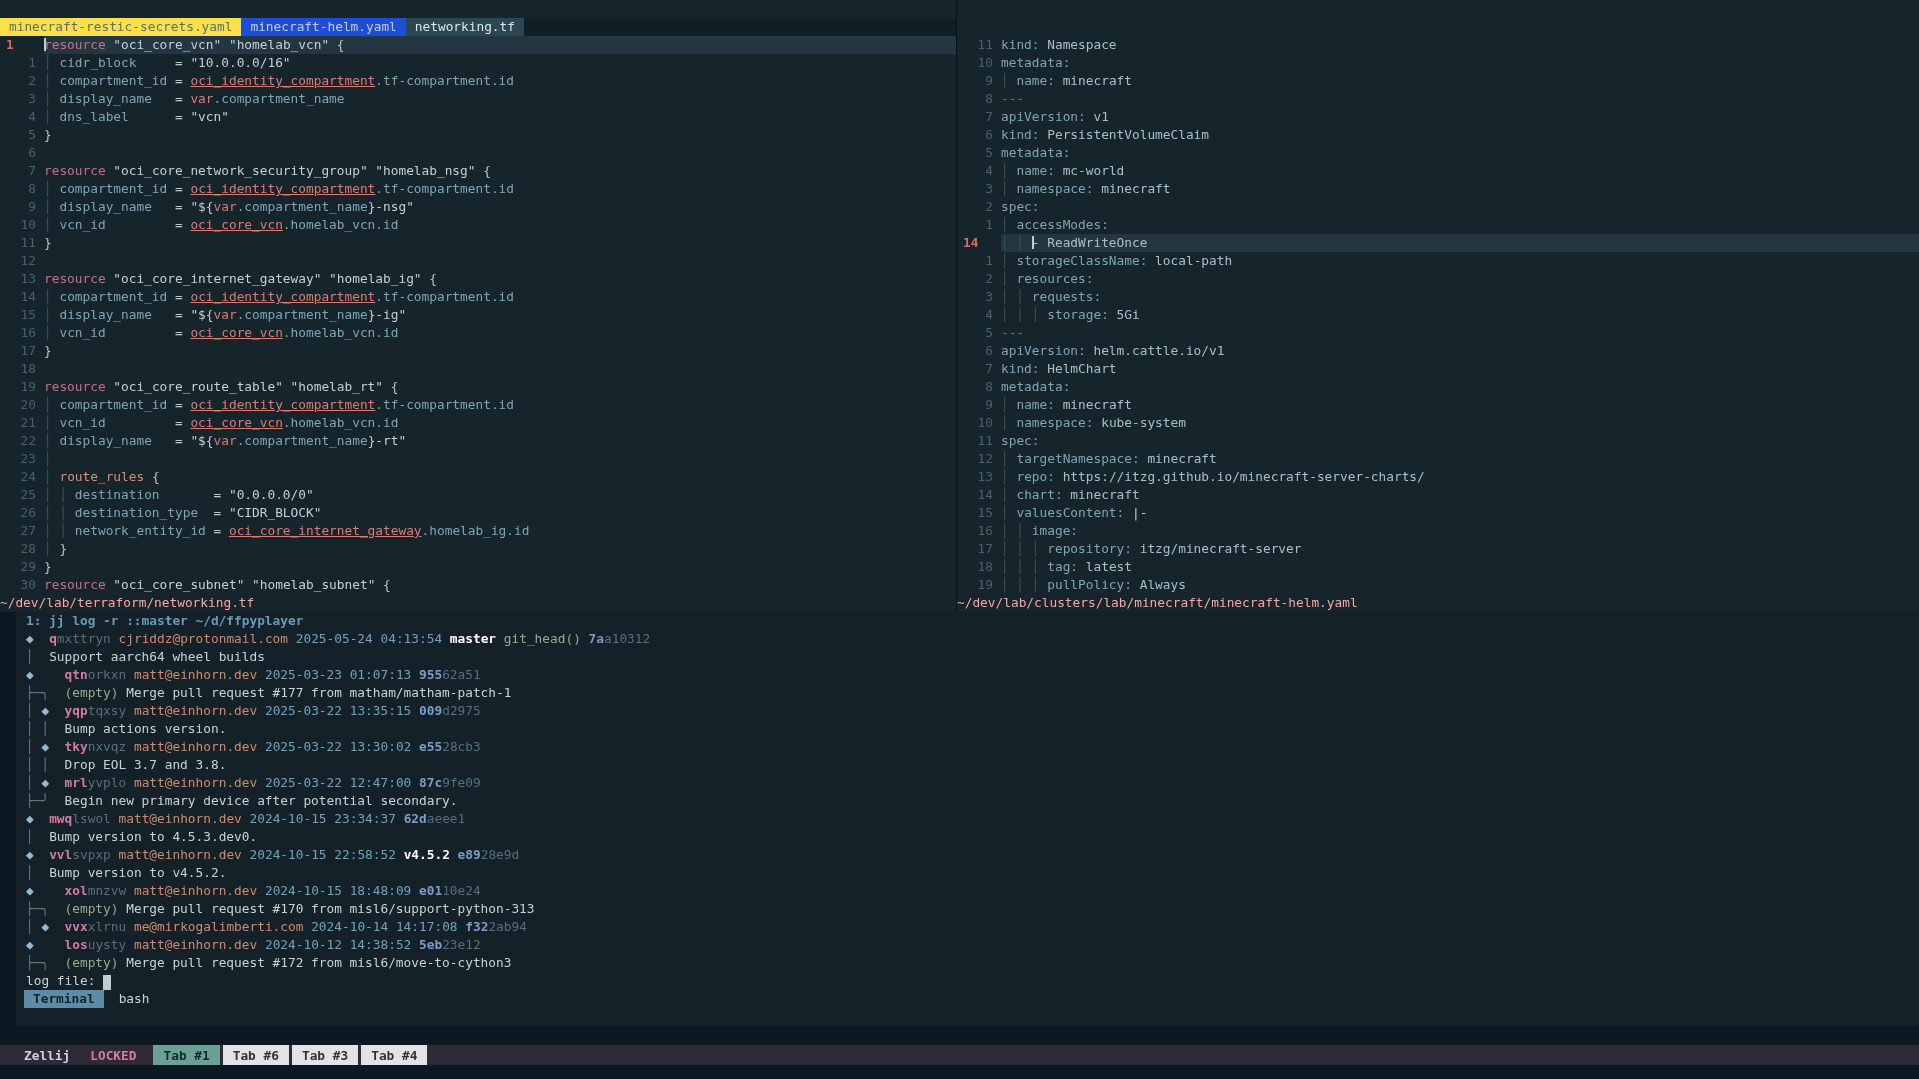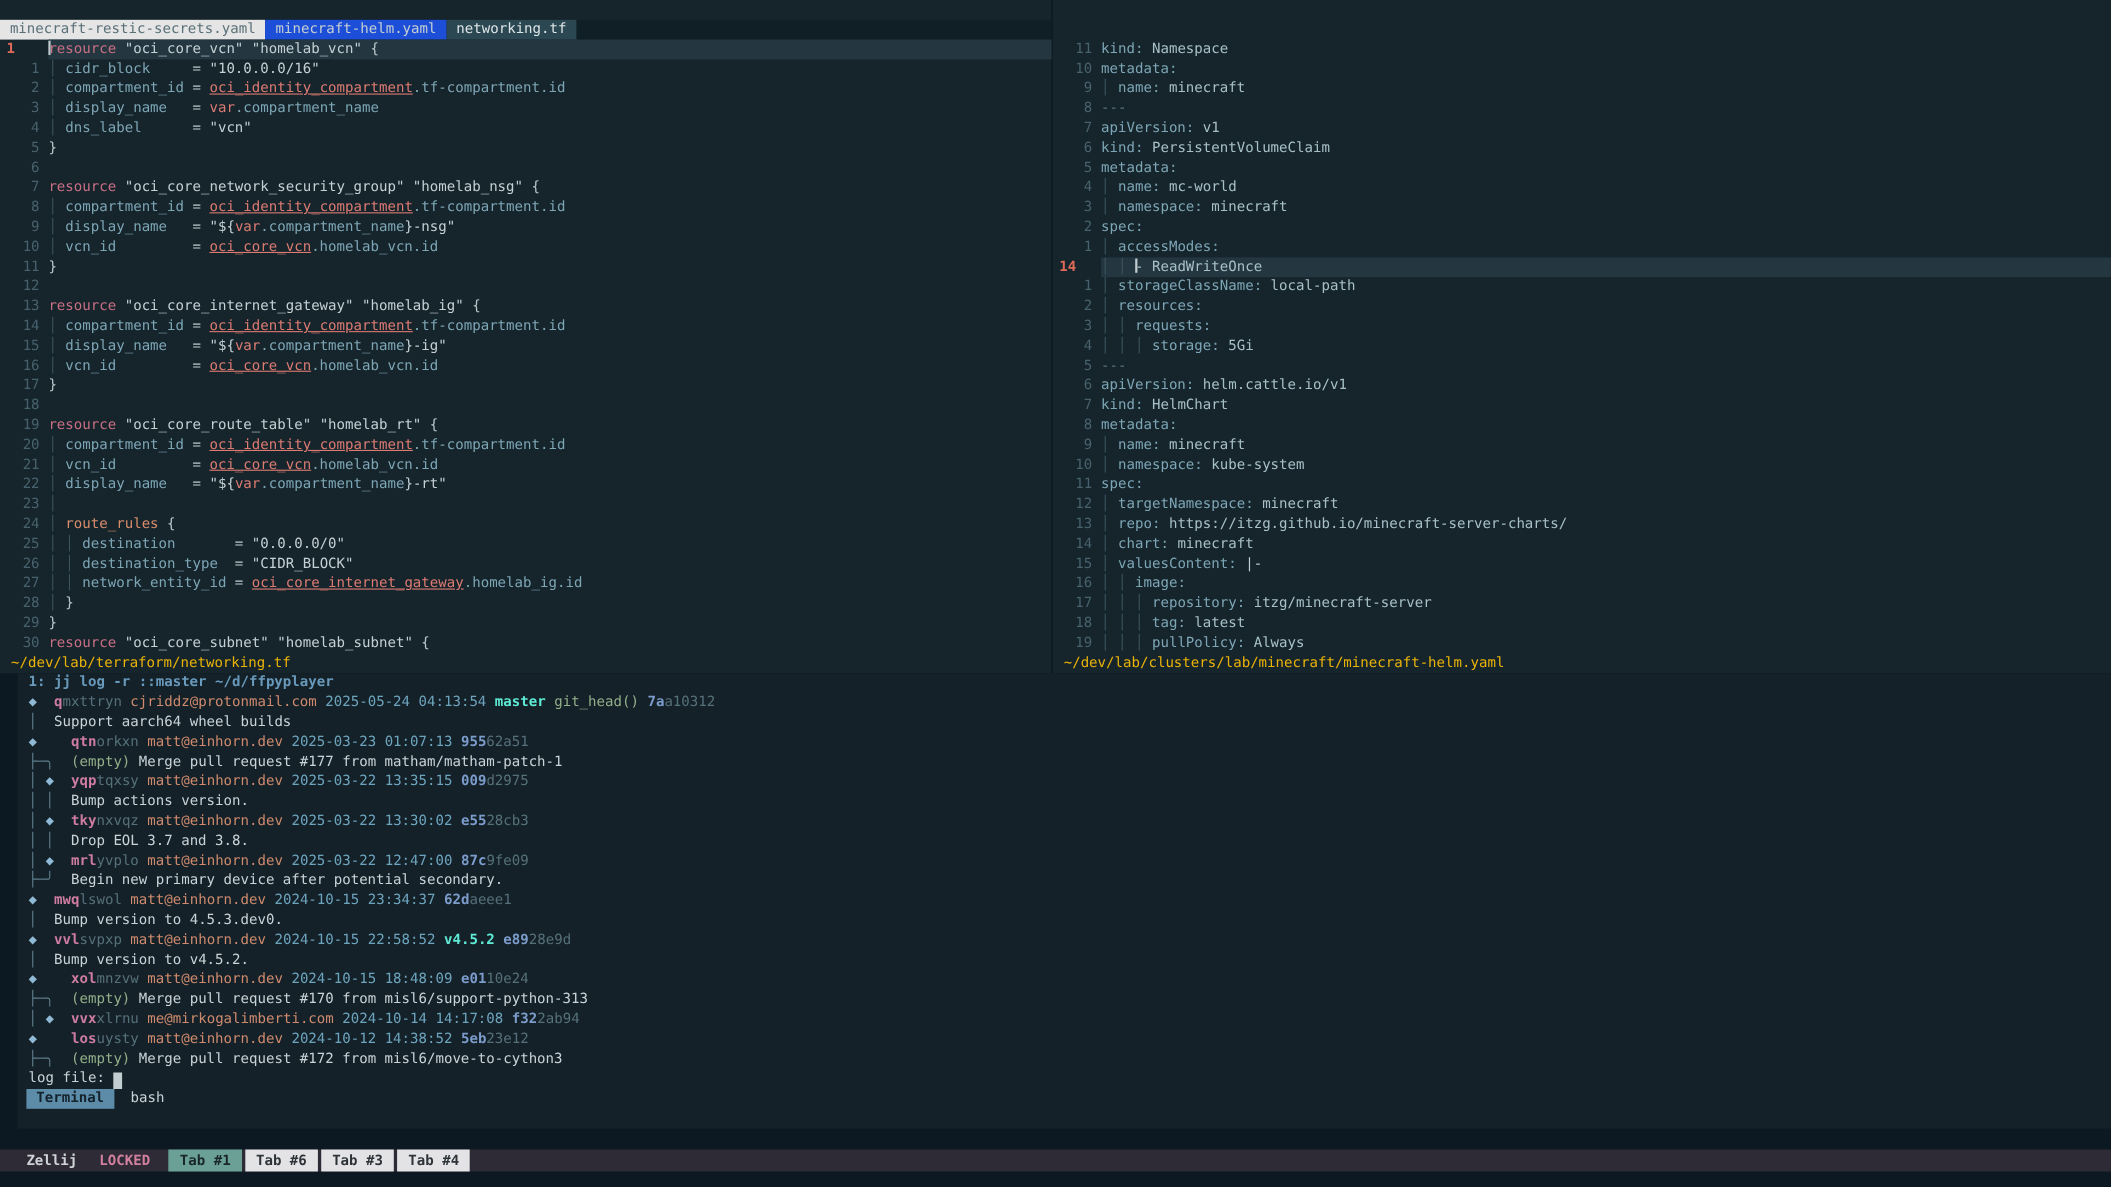--- a/index.html
+++ b/index.html
@@ -8,29 +8,29 @@
     background:#0d1922;
     font-family:"DejaVu Sans Mono", monospace;
     font-size:12.8px;color:#c9d3d7;
   }
   .pane{position:absolute;box-sizing:border-box}
   #left-editor{left:0;top:0;width:957px;height:612px;background:#16242c;border-right:1px solid #0b141b}
   #right-editor{left:957px;top:0;width:962px;height:612px;background:#16242c;padding-top:36px}
   .topgap{height:18px}
   .bufferline{height:18px;line-height:18px;background:#101e26;display:flex;white-space:pre}
   .buftab{padding:0 9px;flex:none}
-  .buftab.dim{color:#5a7078;background:#e5e5e5}
+  .buftab.dim{color:#5a7078;background:#fde047}
   .buftab.lit{color:#c3ced2;background:#1d4ed8}
   .buftab.active{color:#dde4e6;background:#2b4751}
   .crow{display:flex;height:18px;line-height:18px;white-space:pre}
   .gut{flex:none;width:30px;padding:0 8px 0 6px;text-align:right;color:#47626c}
   .gut.gcur{text-align:left;color:#e06a58;font-weight:700}
   .codetext{flex:1}
   .crow.current .codetext{background:#243741}
-  .statusline{height:18px;line-height:18px;padding-left:10px;color:#eab308;white-space:pre}
+  .statusline{height:18px;line-height:18px;color:#fca5a5;white-space:pre}
   #terminal{left:16px;top:612px;width:1919px;height:414px;background:#142129}
   .trow{height:18px;line-height:18px;white-space:pre;padding-left:10px}
   .term-title{font-weight:700}
   .term-tabs{height:18px;line-height:18px;display:flex;padding-left:8px;white-space:pre}
   .term-chip{background:#5d8ca9;color:#13222b;font-weight:700;padding:0 9px;flex:none}
   .term-bash{color:#c9d3d7;margin-left:15px;flex:none}
   #zellij-bar{position:absolute;left:0;top:1045px;width:1919px;height:20px;background:#2e2b37;
     display:flex;align-items:center;white-space:pre}
   .zj-app{color:#cfd3d8;margin-left:24px;font-weight:700}
   .zj-mode{color:#d2809e;margin-left:20px;font-weight:700}
@@ -55,21 +55,21 @@
 .c-key{color:#7da6b5}
 .c-val{color:#a7c0c7}
 .c-dim{color:#5a747e}
 .c-title{color:#699abc}
 .c-dia{color:#8fb9d4}
 .c-gline{color:#5f7d8c}
 .c-idp{color:#ce7ca2}
 .c-idr{color:#56707a}
 .c-email{color:#cf8a6d}
 .c-date{color:#6da4bd}
-.c-bookmark{color:#5eead4}
+.c-bookmark{color:#ffffff}
 .c-githead{color:#93ae88}
 .c-hashp{color:#7c9ccb}
 .c-hashr{color:#56707a}
 .c-desc{color:#c9d3d7}
 .c-empty{color:#93ae88}</style></head>
 <body>
 
 <div id="left-editor" class="pane">
   <div class="topgap"></div>
   <div class="bufferline"><span class="buftab dim">minecraft-restic-secrets.yaml</span><span class="buftab lit">minecraft-helm.yaml</span><span class="buftab active">networking.tf</span></div>

